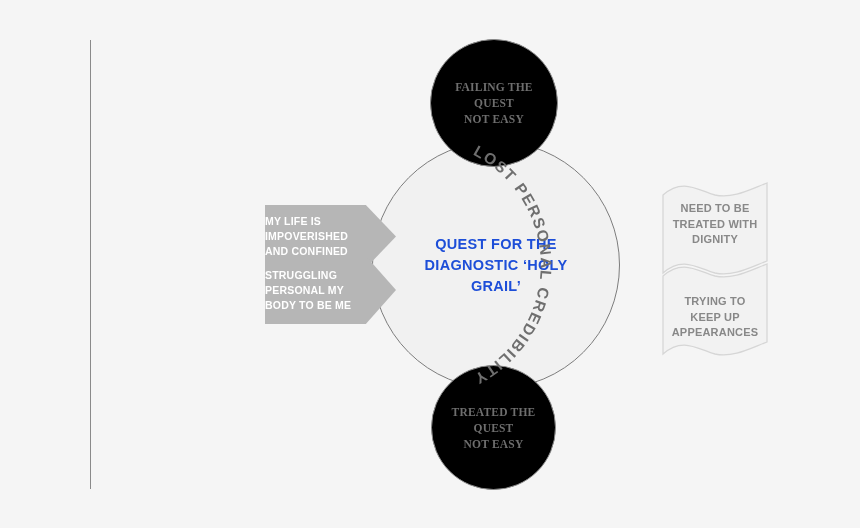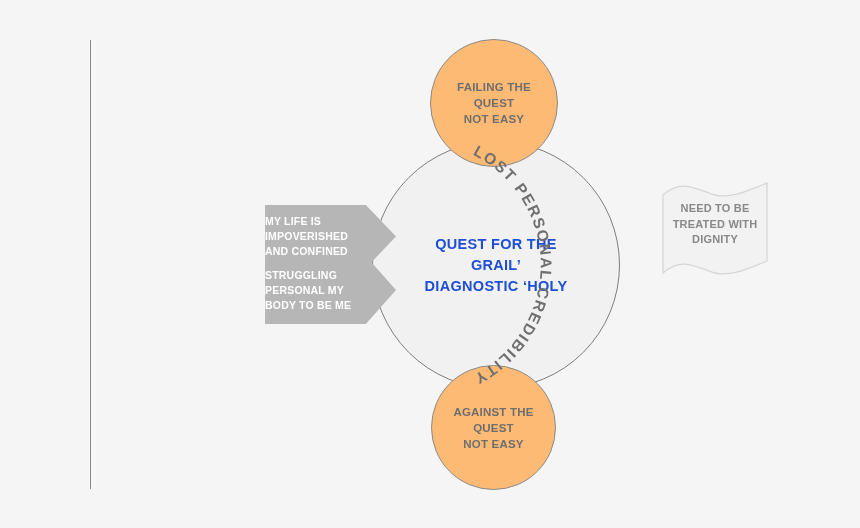--- a/index.html
+++ b/index.html
@@ -30,22 +30,23 @@
   .circle {
     position: absolute;
     border-radius: 50%;
     box-sizing: border-box;
     display: flex;
     align-items: center;
     justify-content: center;
     text-align: center;
   }
   .satellite {
-    background: #fdba74;
+    background: #000000;
     border: 1.2px solid #8a8a8a;
+    font-family: Liberation Serif, serif;
   }
   .satellite .cap {
     font-size: 11.5px;
     font-weight: 700;
     color: #6e6e6e;
     line-height: 16px;
     letter-spacing: 0.2px;
   }
 
   .main-circle {
@@ -161,22 +162,22 @@
 </head>
 <body>
 
 <div id="canvas">
 
   <div class="left-rule"></div>
 
   <div class="main-circle">
     <div class="main-label">
       <div>QUEST FOR THE</div>
+      <div>DIAGNOSTIC ‘HOLY</div>
       <div>GRAIL’</div>
-      <div>DIAGNOSTIC ‘HOLY</div>
     </div>
   </div>
 
   <svg class="arc-label" viewBox="0 0 288 288">
     <defs>
       <path id="arcpath" d="M 96 24 A 124 124 0 0 1 96 264" fill="none"></path>
     </defs>
     <text>
       <textPath href="#arcpath" startOffset="50%" text-anchor="middle">LOST PERSONAL CREDIBILITY</textPath>
     </text>
@@ -185,21 +186,21 @@
   <div class="circle satellite" id="circle-top">
     <div class="cap">
       <div>FAILING THE</div>
       <div>QUEST</div>
       <div>NOT EASY</div>
     </div>
   </div>
 
   <div class="circle satellite" id="circle-bottom">
     <div class="cap">
-      <div>AGAINST THE</div>
+      <div>TREATED THE</div>
       <div>QUEST</div>
       <div>NOT EASY</div>
     </div>
   </div>
 
   <div class="chevron" id="chevron-1">
     <div class="ctext">
       <div>MY LIFE IS</div>
       <div>IMPOVERISHED</div>
       <div>AND CONFINED</div>
@@ -218,14 +219,24 @@
     <svg width="112" height="95" viewBox="0 0 112 95">
       <path d="M 4 14 C 24 -4, 40 10, 56 14 C 74 18, 92 8, 108 2 L 108 80 C 92 86, 74 96, 56 92 C 40 88, 24 74, 4 92 Z" fill="#f2f2f2" stroke="#d6d6d6" stroke-width="1.3"></path>
     </svg>
     <div class="rtext">
       <div>NEED TO BE</div>
       <div>TREATED WITH</div>
       <div>DIGNITY</div>
     </div>
   </div>
 
+  <div class="ribbon" id="ribbon-2">
+    <svg width="112" height="95" viewBox="0 0 112 95">
+      <path d="M 4 14 C 24 -4, 40 10, 56 14 C 74 18, 92 8, 108 2 L 108 80 C 92 86, 74 96, 56 92 C 40 88, 24 74, 4 92 Z" fill="#f2f2f2" stroke="#d6d6d6" stroke-width="1.3"></path>
+    </svg>
+    <div class="rtext">
+      <div>TRYING TO</div>
+      <div>KEEP UP</div>
+      <div>APPEARANCES</div>
+    </div>
+  </div>
 
 </div>
 
 </body></html>

